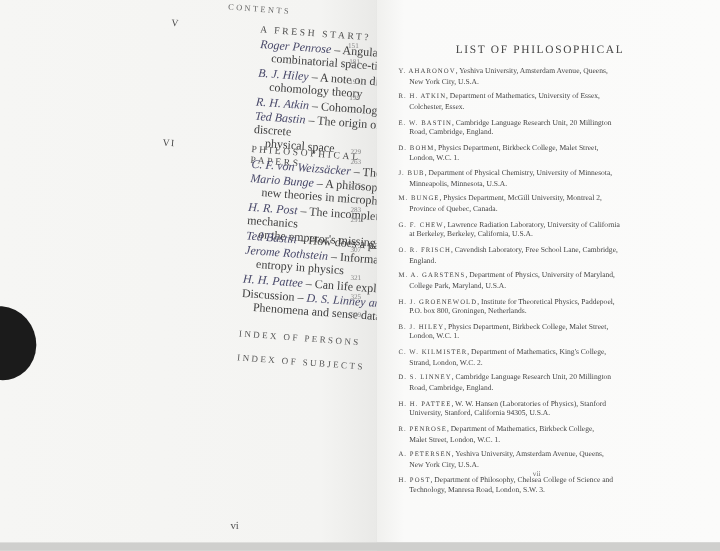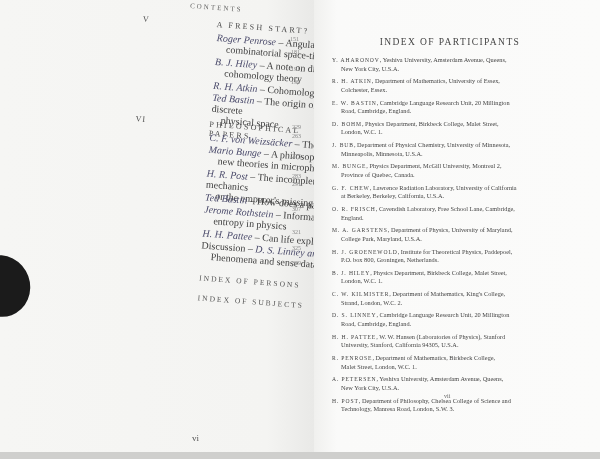--- a/index.html
+++ b/index.html
@@ -100,21 +100,21 @@
     <div class="pg" style="left:292px;top:206px;">307</div>
     <div class="pg" style="left:292px;top:229px;">321</div>
     <div class="pg" style="left:292px;top:245px;">325</div>
     <div class="pg" style="left:292px;top:260px;">329</div>
 
     <div class="thumb"></div>
     <div class="folio-left">vi</div>
   </div>
 
   <div class="page-right"></div>
-  <div class="title-right">INDEX OF PARTICIPANTS</div>
+  <div class="title-right">LIST OF PHILOSOPHICAL</div>
 
   <div class="participants">
     <div class="part-entry"><span class="nm">Y. Aharonov</span><span>, Yeshiva University, Amsterdam Avenue, Queens,</span><span class="addr2">New York City, U.S.A.</span></div>
     <div class="part-entry"><span class="nm">R. H. Atkin</span><span>, Department of Mathematics, University of Essex,</span><span class="addr2">Colchester, Essex.</span></div>
     <div class="part-entry"><span class="nm">E. W. Bastin</span><span>, Cambridge Language Research Unit, 20 Millington</span><span class="addr2">Road, Cambridge, England.</span></div>
     <div class="part-entry"><span class="nm">D. Bohm</span><span>, Physics Department, Birkbeck College, Malet Street,</span><span class="addr2">London, W.C. 1.</span></div>
     <div class="part-entry"><span class="nm">J. Bub</span><span>, Department of Physical Chemistry, University of Minnesota,</span><span class="addr2">Minneapolis, Minnesota, U.S.A.</span></div>
     <div class="part-entry"><span class="nm">M. Bunge</span><span>, Physics Department, McGill University, Montreal 2,</span><span class="addr2">Province of Quebec, Canada.</span></div>
     <div class="part-entry"><span class="nm">G. F. Chew</span><span>, Lawrence Radiation Laboratory, University of California</span><span class="addr2">at Berkeley, Berkeley, California, U.S.A.</span></div>
     <div class="part-entry"><span class="nm">O. R. Frisch</span><span>, Cavendish Laboratory, Free School Lane, Cambridge,</span><span class="addr2">England.</span></div>

